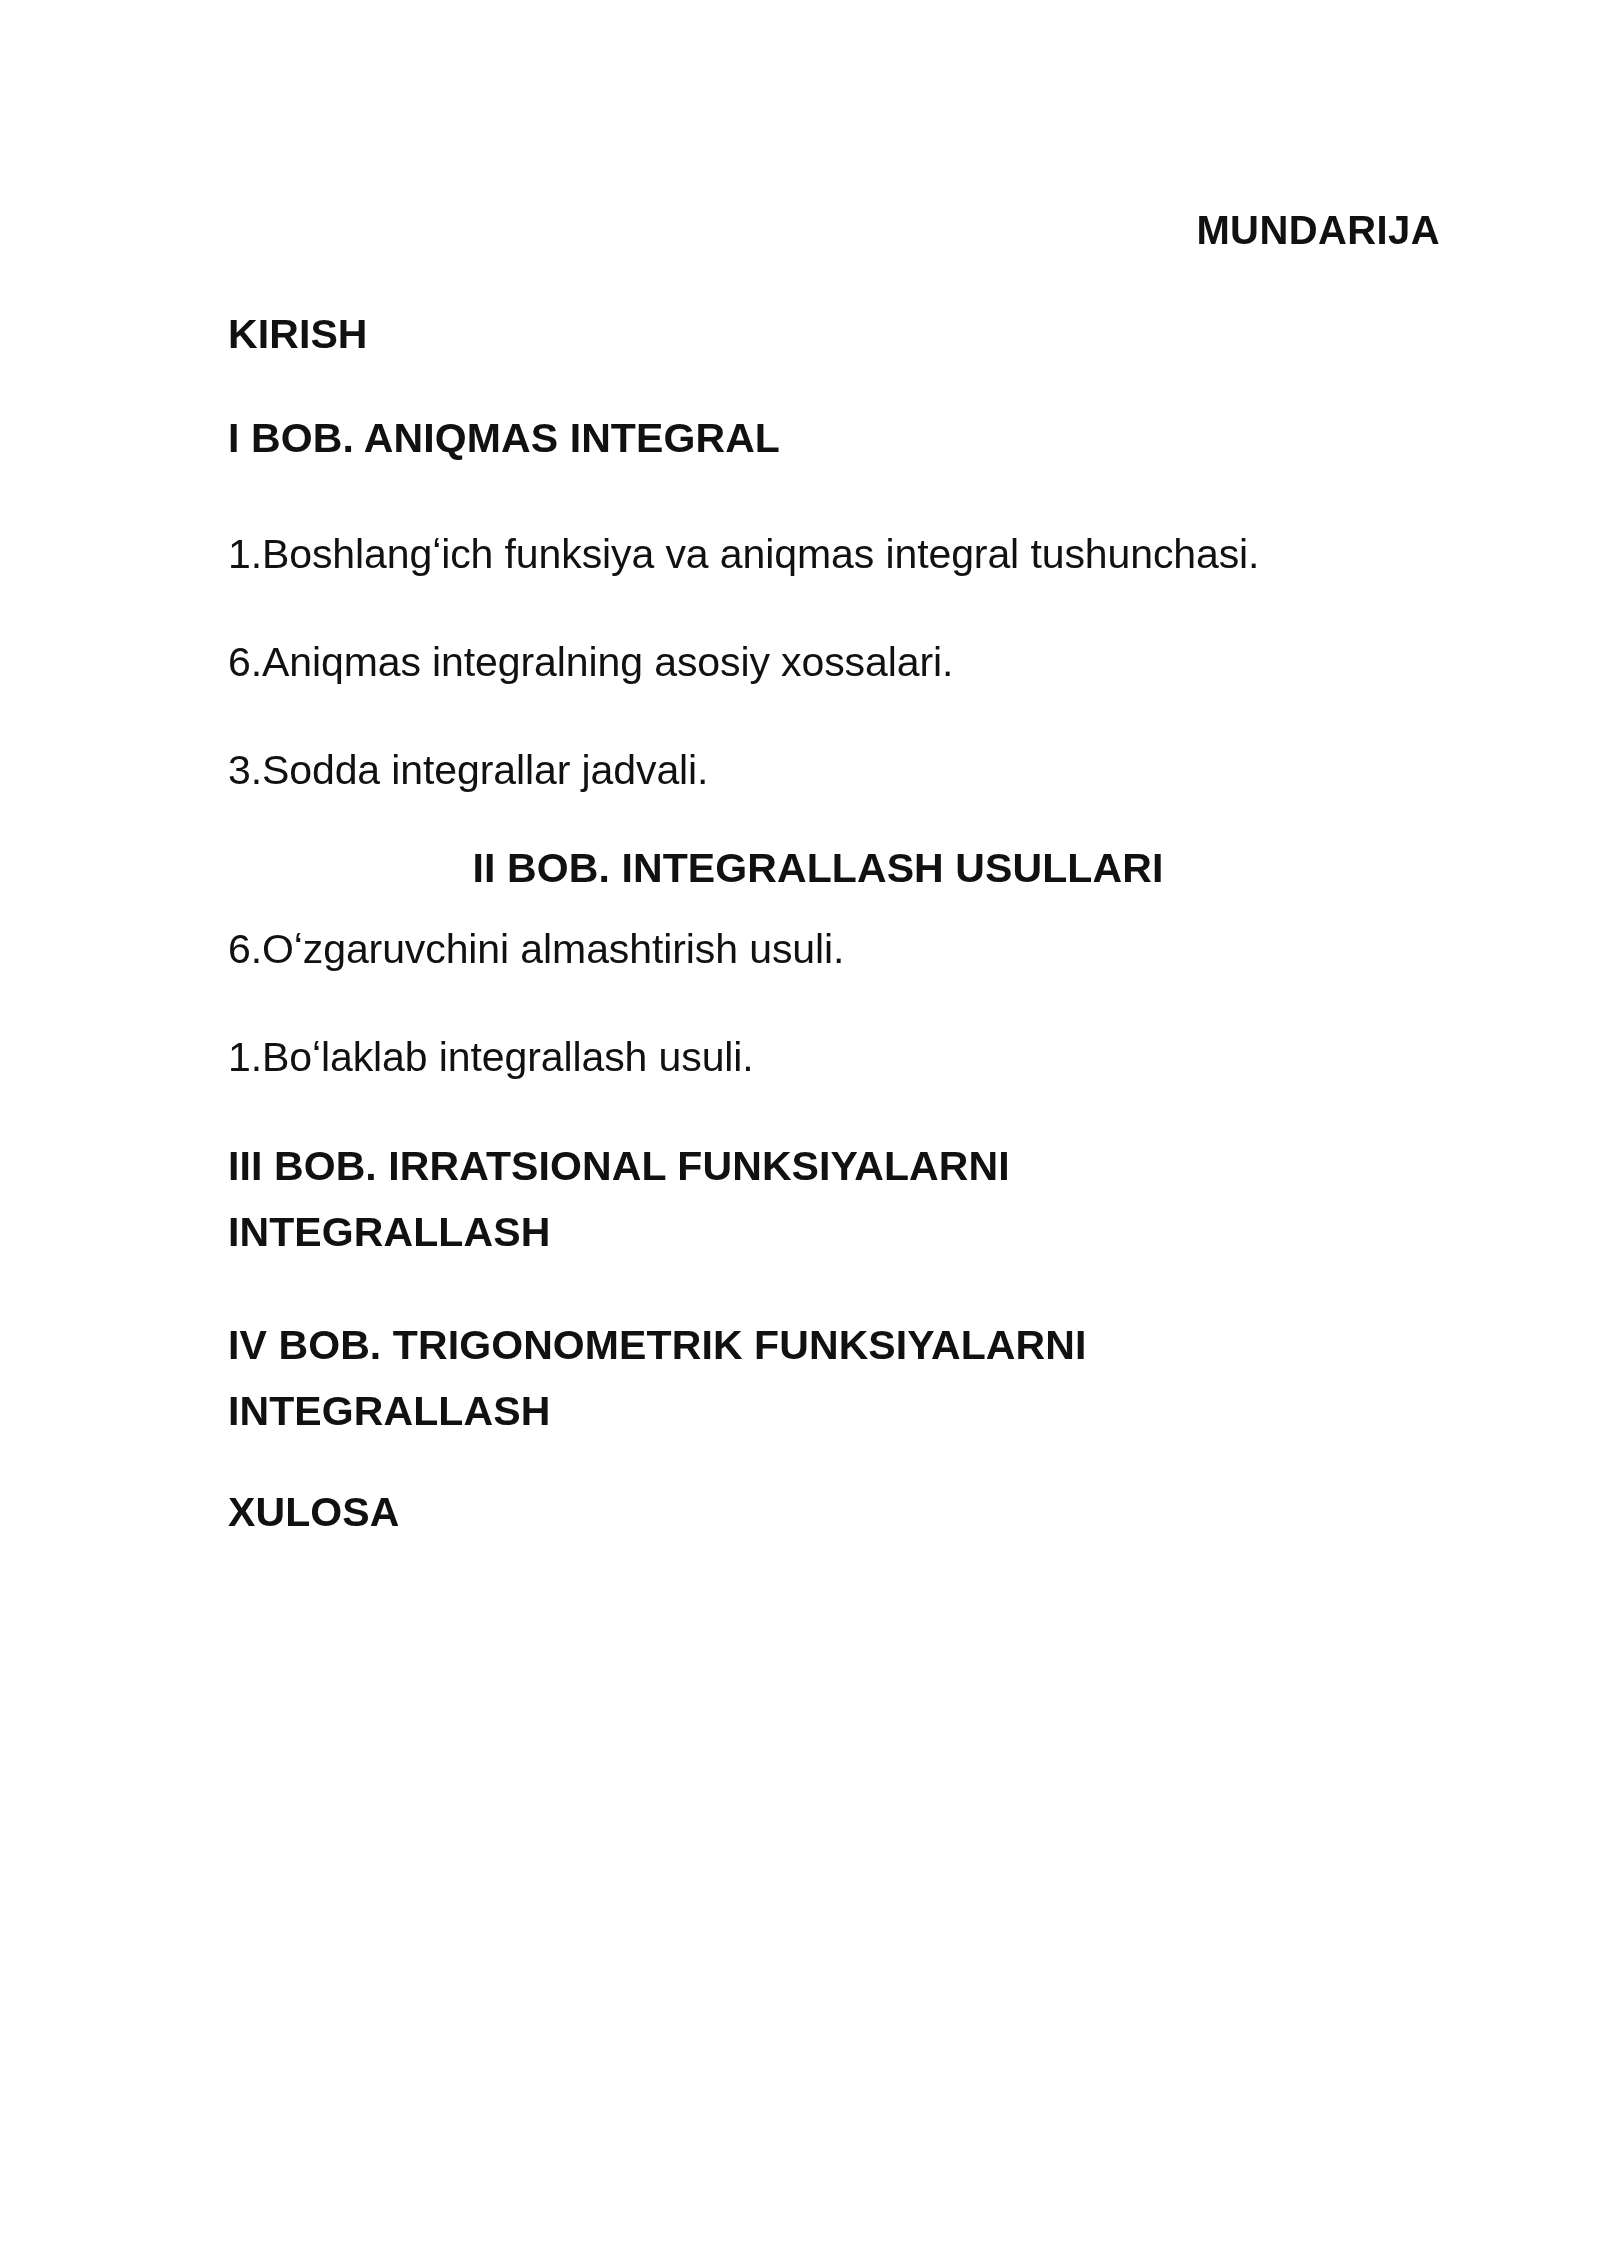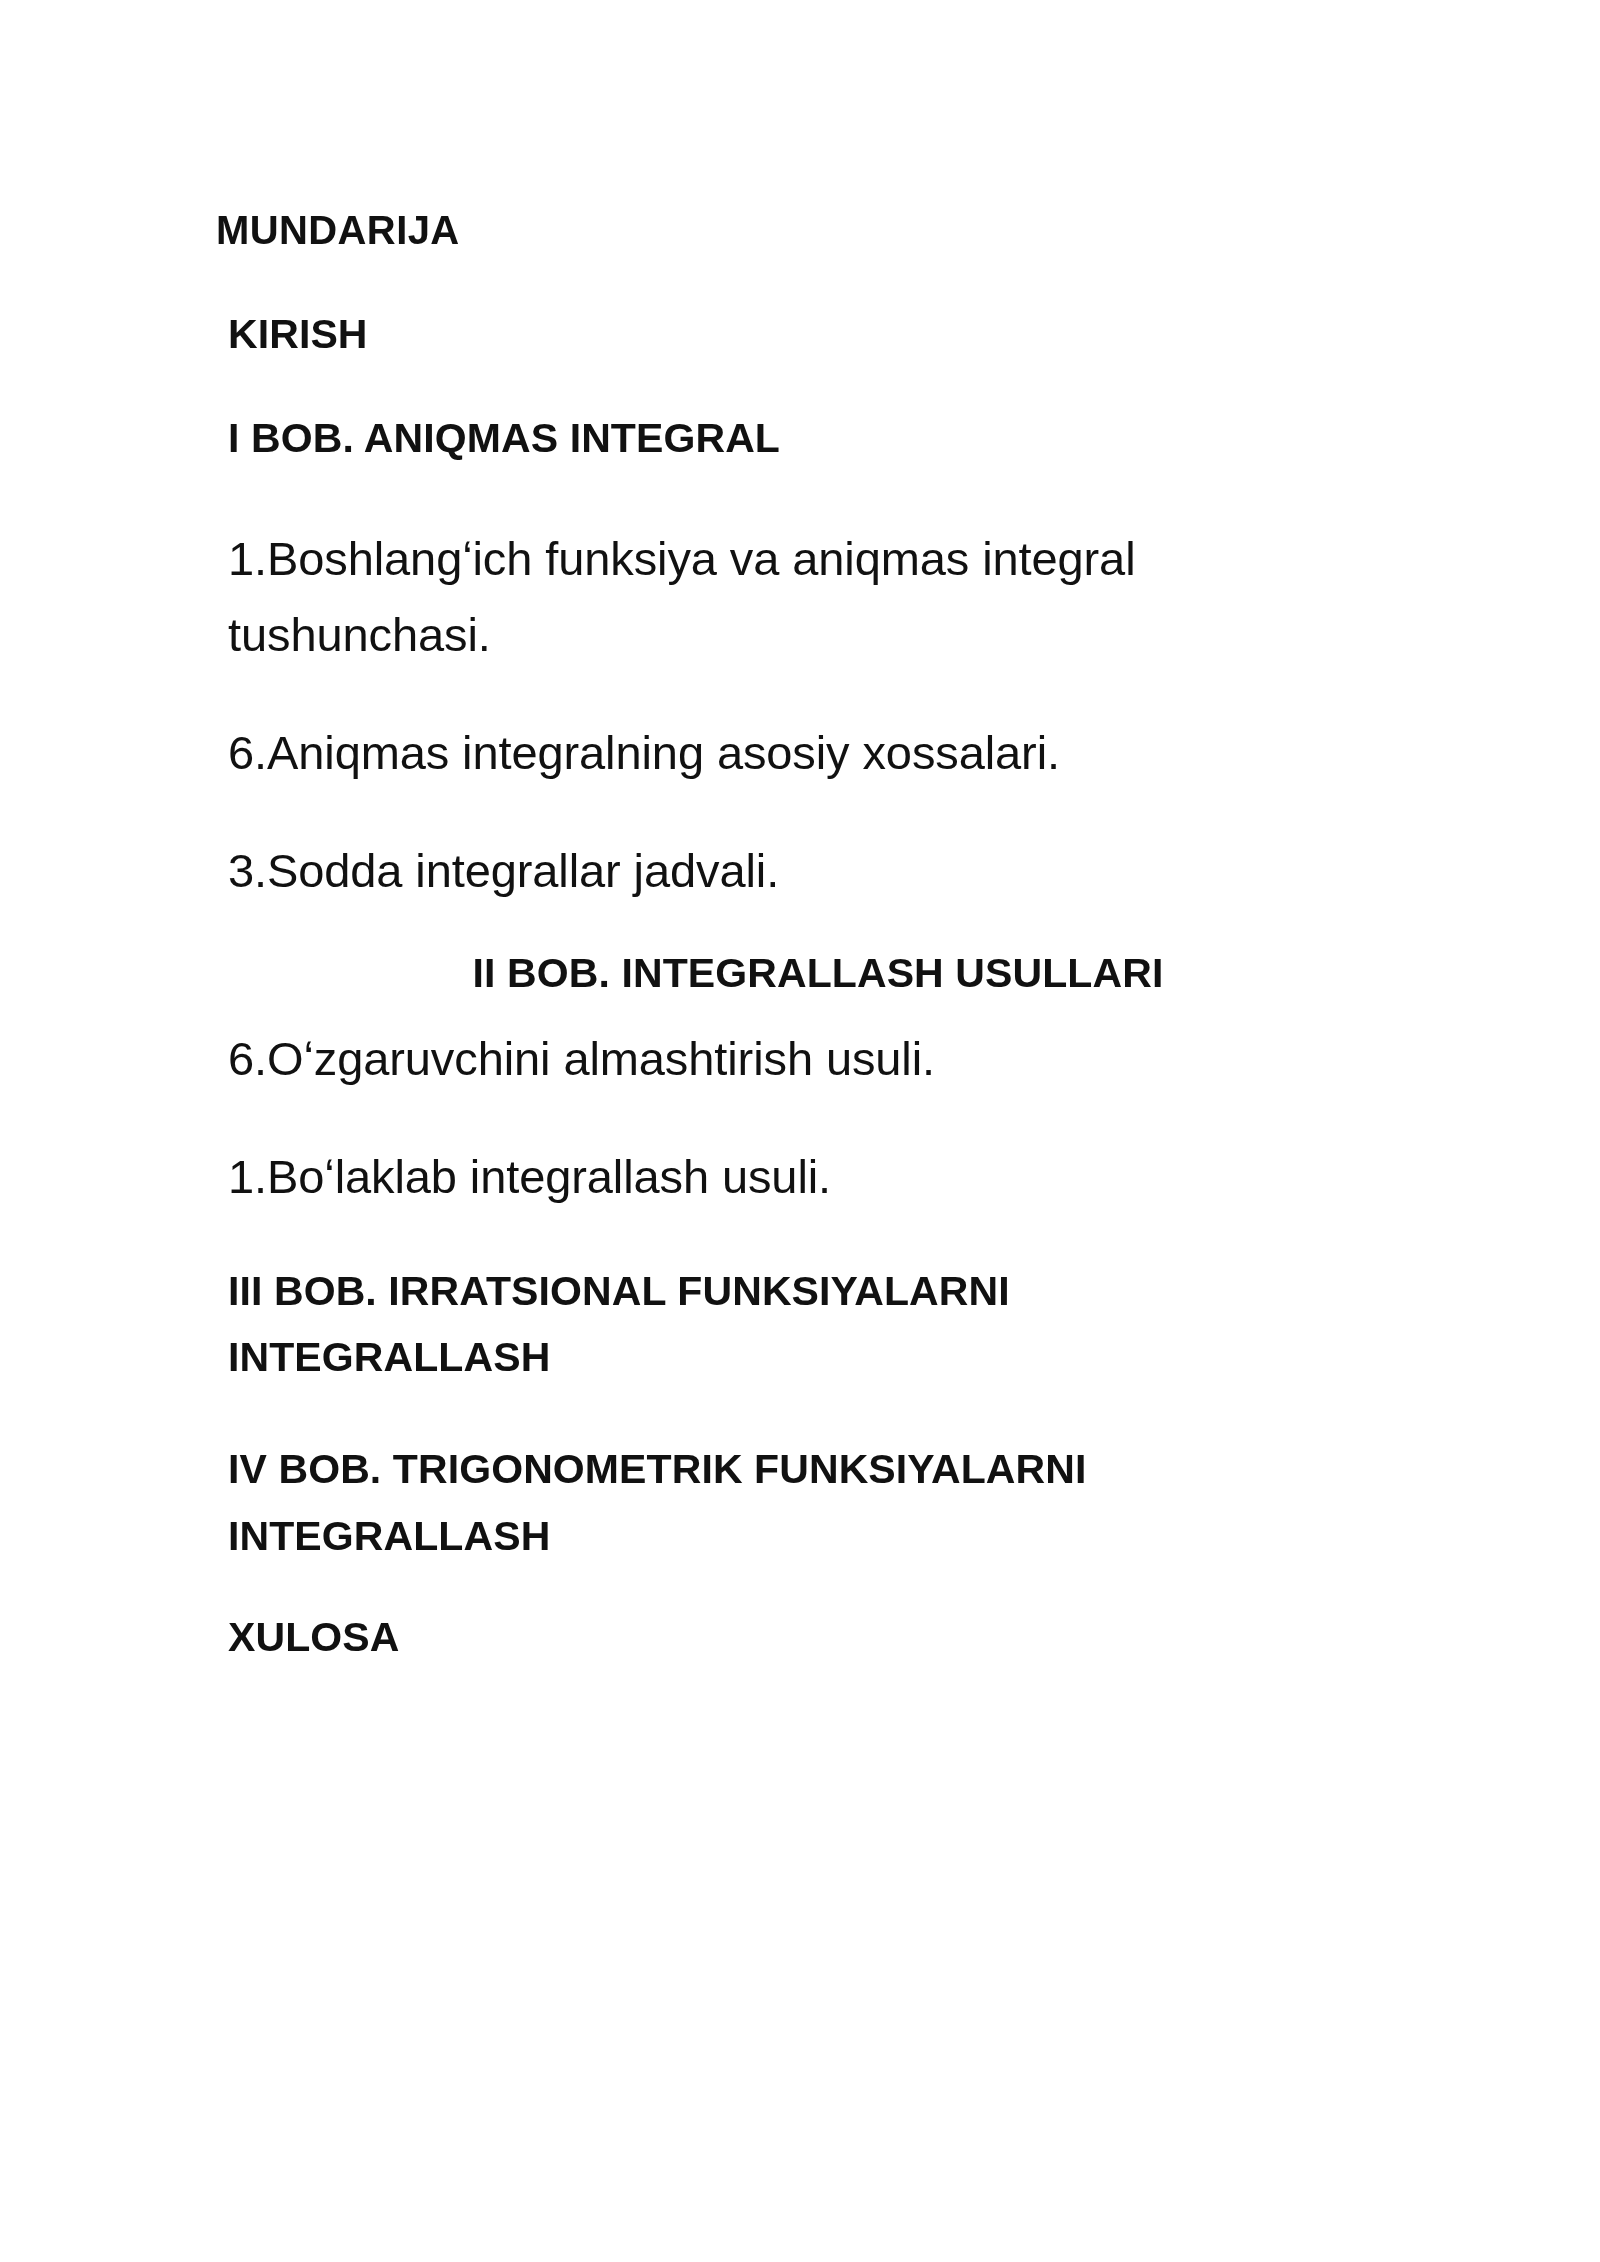--- a/index.html
+++ b/index.html
@@ -28,21 +28,21 @@
     left: 228px;
     top: 210px;
     width: 1180px;
   }
 
   
   .doc-title {
     font-size: 40px;
     font-weight: bold;
     letter-spacing: 0.4px;
-    text-align: left;
+    text-align: right;
     width: 1224px;
     margin: 0 0 62px 0;
     line-height: 1.0;
     transform: translateX(-12px);
   }
 
   
   .heading {
     font-size: 41px;
     font-weight: bold;
@@ -64,21 +64,21 @@
     margin-bottom: 26px;
     text-align: center;
   }
 
   .heading.last {
     margin-bottom: 0;
   }
 
   
   .item {
-    font-size: 47px;
+    font-size: 41px;
     font-weight: normal;
     line-height: 1.62;
     letter-spacing: -0.1px;
     margin: 0 0 42px 0;
     width: 1060px;
   }
 
   .item.two-line {
     margin-bottom: 42px;
   }

